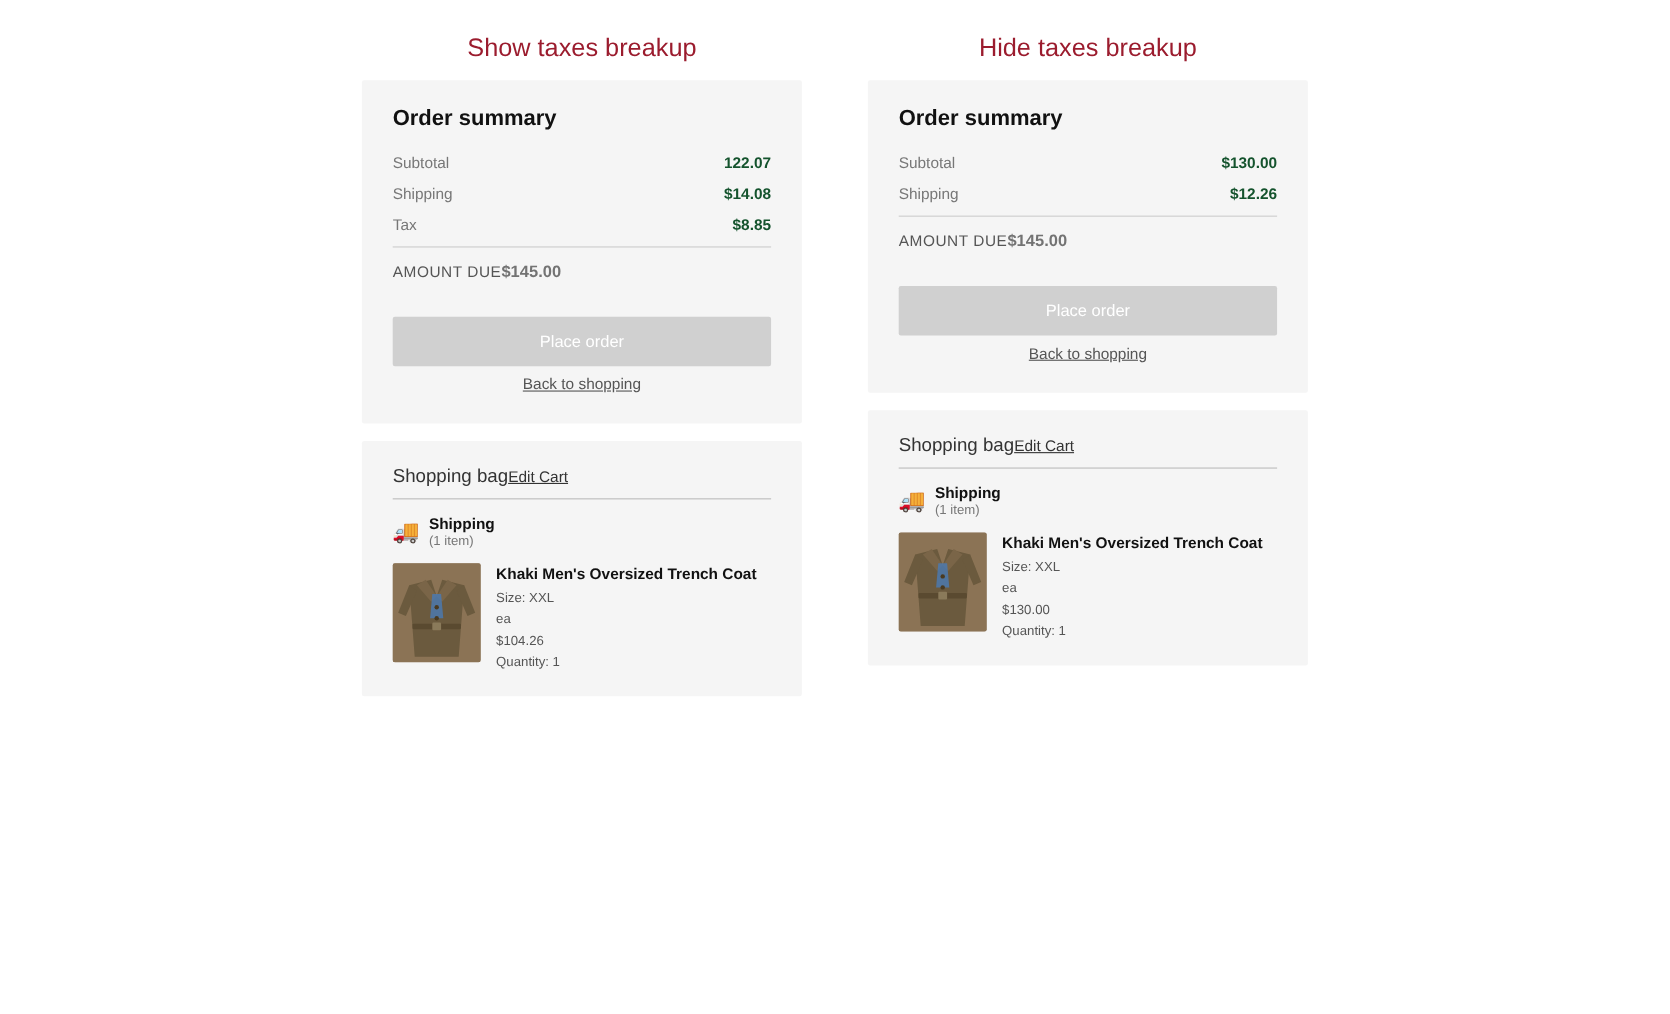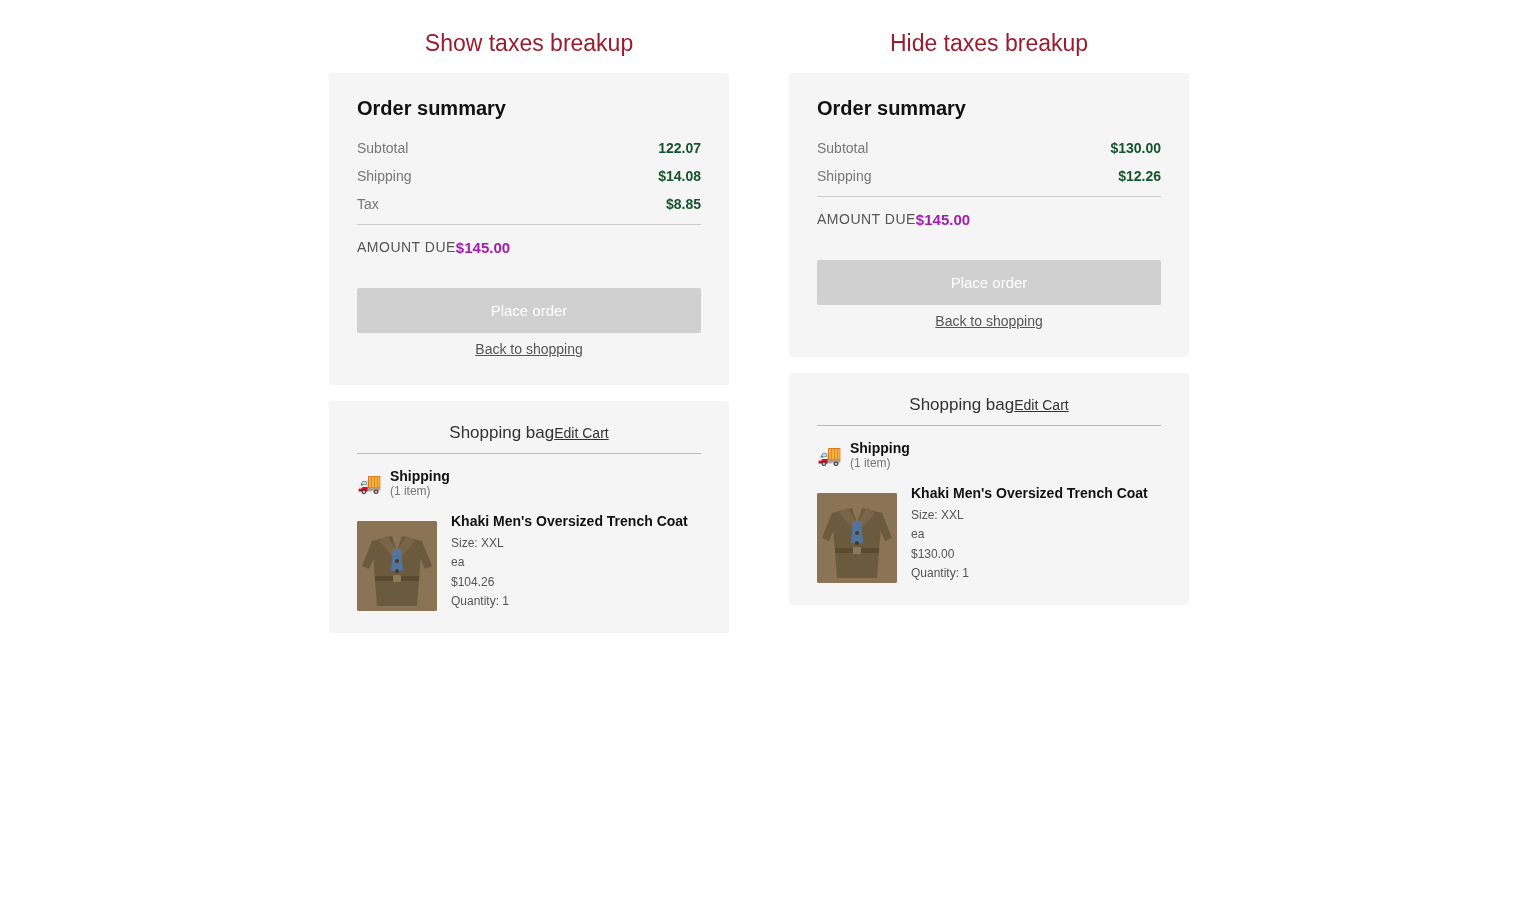--- a/index.html
+++ b/index.html
@@ -62,21 +62,21 @@
       justify-content: flex-start;
       padding: 8px 0;
       font-size: 14px;
     }
     .amount-due-row .label {
       color: #555;
       letter-spacing: 0.5px;
     }
     .amount-due-row .value {
       font-weight: bold;
-      color: #a21caf;
+      color: #737373;
       font-size: 15px;
     }
     .place-order-btn {
       display: block;
       width: 100%;
       padding: 14px;
       background: #d0d0d0;
       color: #fff;
       text-align: center;
       border: none;
@@ -97,21 +97,21 @@
     }
     .shopping-bag-card {
       background: #f5f5f5;
       border-radius: 2px;
       padding: 22px 28px;
       width: 100%;
       margin-top: 16px;
     }
     .shopping-bag-header {
       display: flex;
-      justify-content: center;
+      justify-content: flex-start;
       align-items: center;
       margin-bottom: 10px;
     }
     .shopping-bag-title {
       font-size: 17px;
       color: #333;
       font-weight: normal;
     }
     .edit-cart-link {
       color: #333;
@@ -138,21 +138,21 @@
       font-size: 14px;
       color: #111;
     }
     .shipping-info .shipping-count {
       font-size: 12px;
       color: #777;
     }
     .product-row {
       display: flex;
       gap: 14px;
-      align-items: flex-end;
+      align-items: flex-start;
     }
     .product-image {
       width: 80px;
       height: 90px;
       background: #8b7355;
       border-radius: 2px;
       position: relative;
       overflow: hidden;
       flex-shrink: 0;
     }

